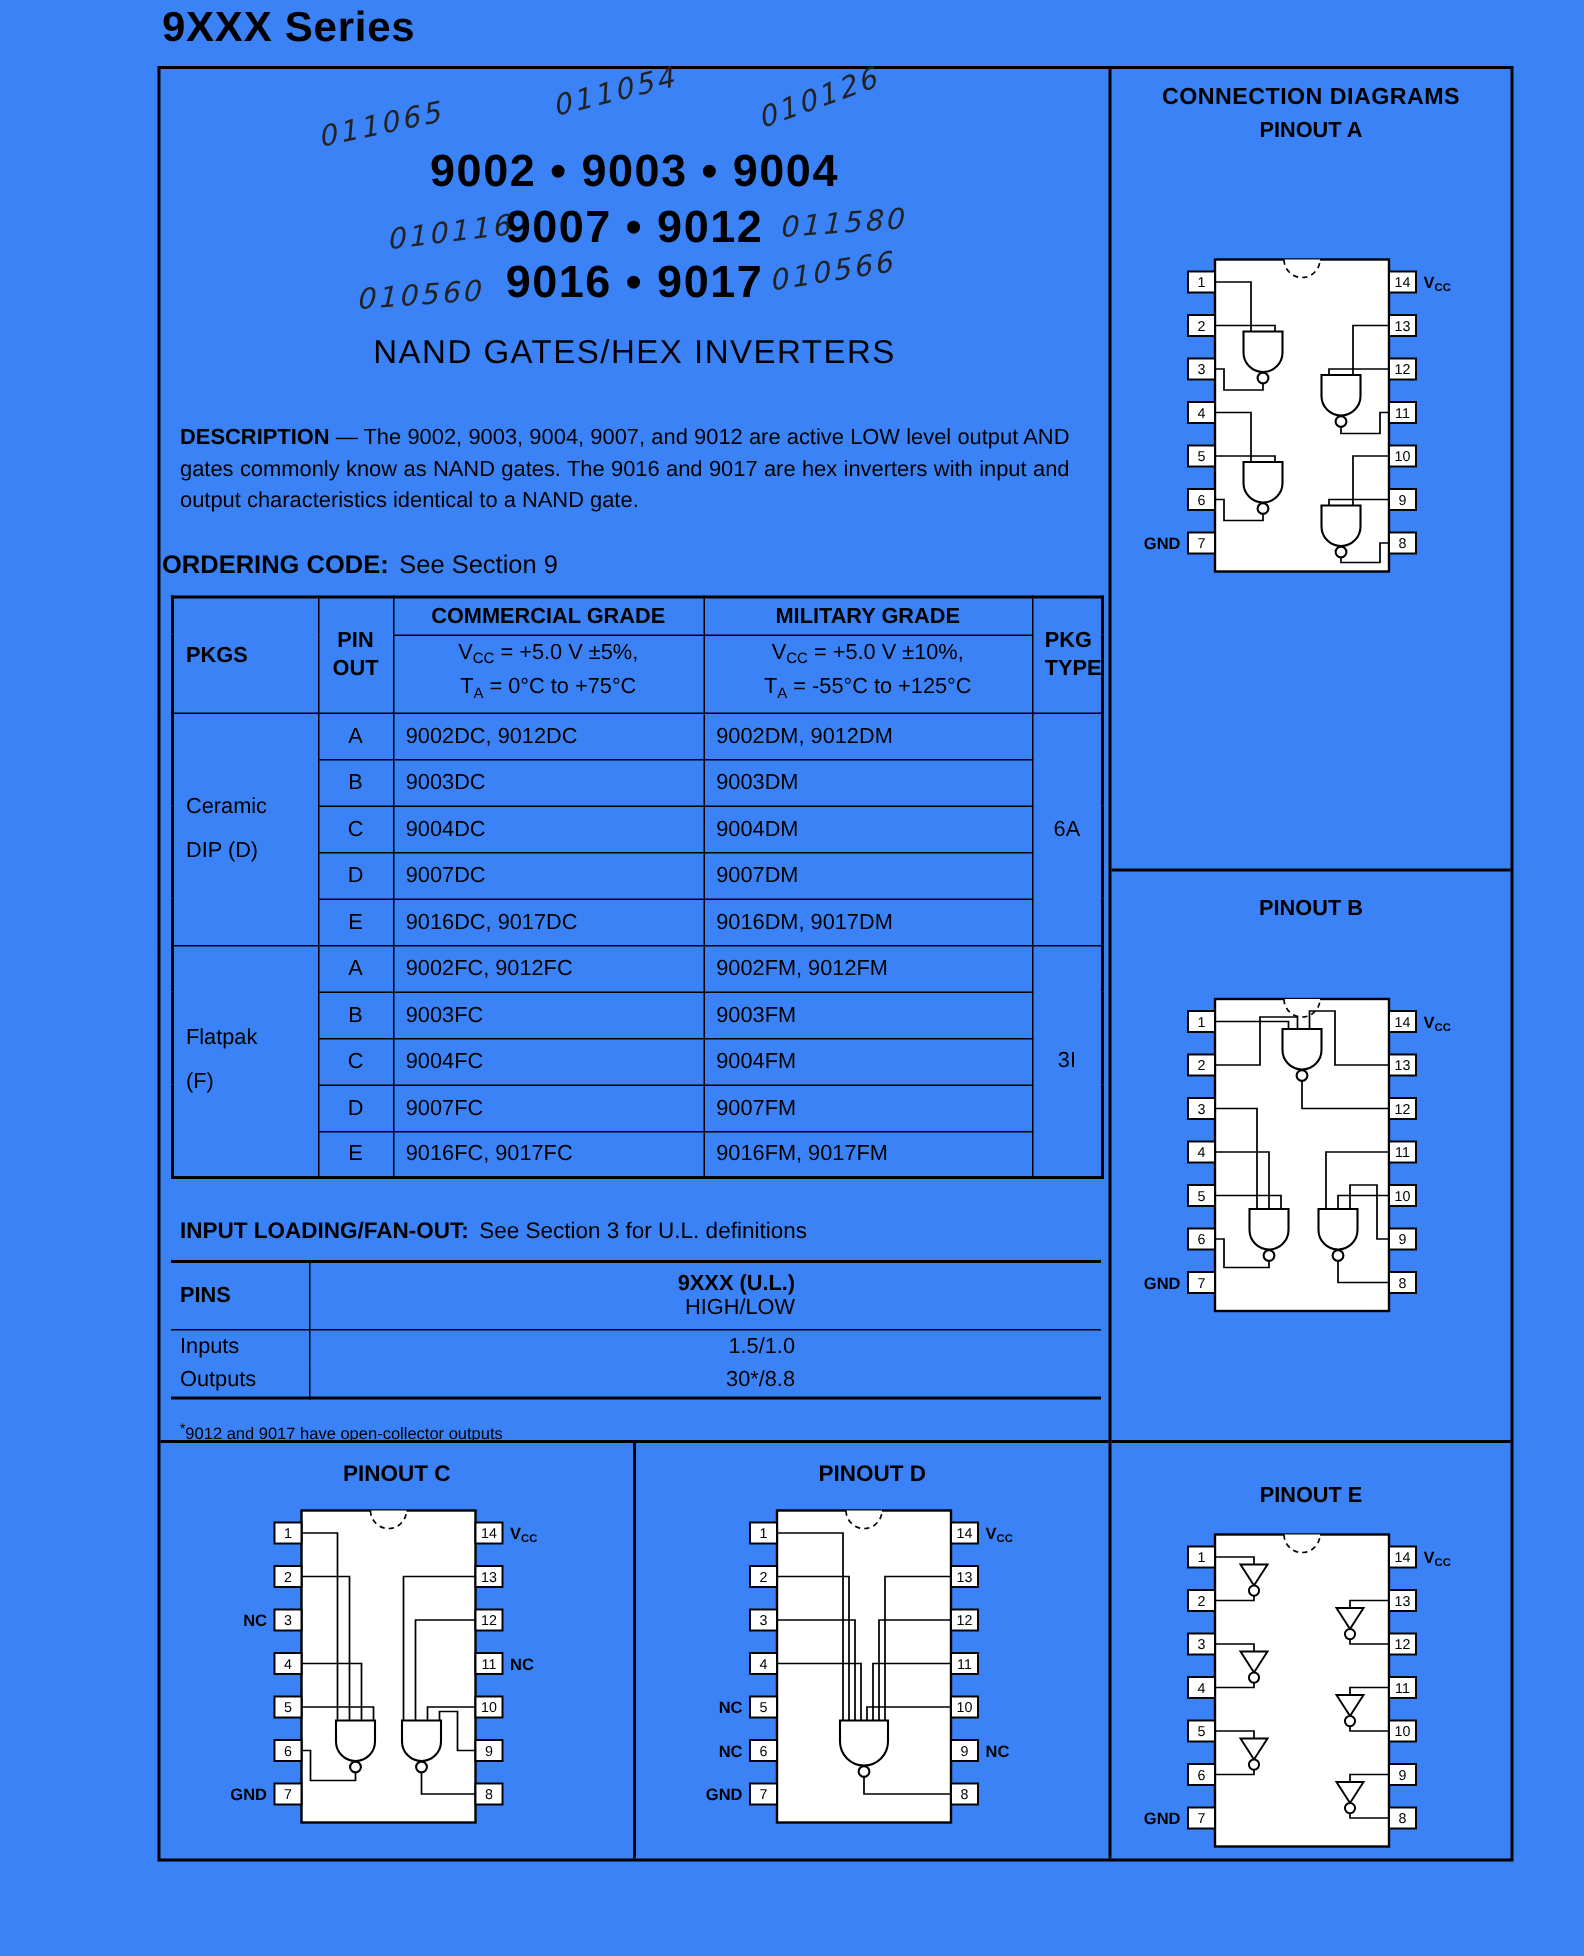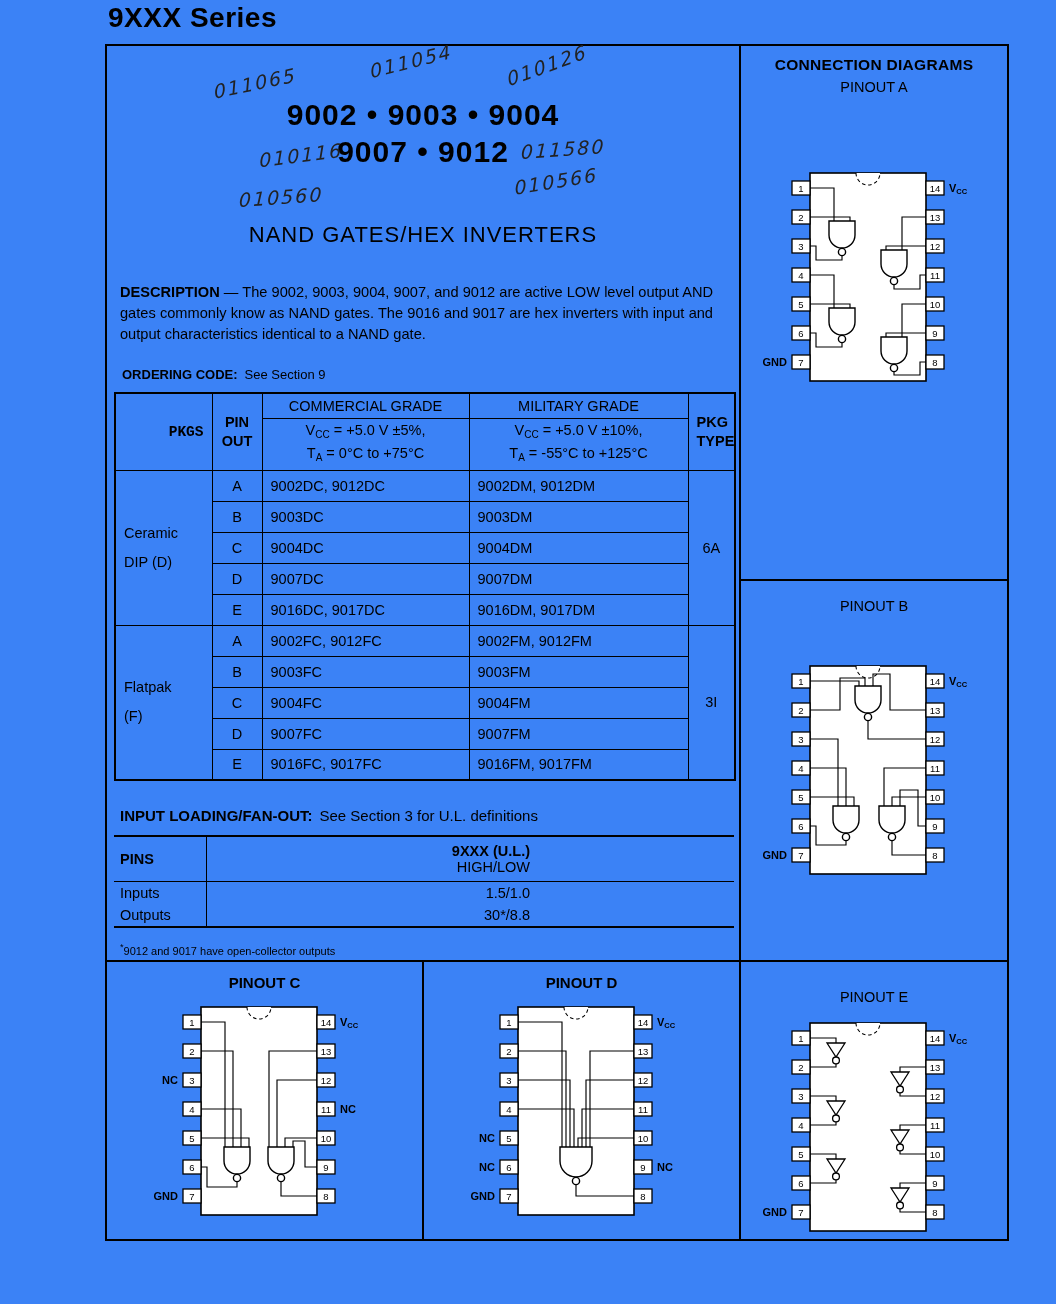--- a/index.html
+++ b/index.html
@@ -7,46 +7,46 @@
   .page{position:relative;width:1056px;height:1304px;background:#3b82f6;font-family:"Liberation Sans",sans-serif;color:#000;overflow:hidden;}
   .series-title{position:absolute;left:108px;top:2px;font-size:28px;font-weight:bold;letter-spacing:.5px;}
   .main-box{position:absolute;left:105px;top:44px;width:904px;height:1197px;border:2.5px solid #000;display:flex;}
   .left-area{position:relative;flex:1;}
   .right-col{width:268px;border-left:2px solid #000;display:flex;flex-direction:column;}
   .rc-sec{text-align:center;}
   .rc-a{height:535px;border-bottom:2px solid #000;padding-top:10px;}
   .rc-b{height:381px;border-bottom:2px solid #000;padding-top:12px;}
   .rc-e{flex:1;padding-top:22px;}
   .rc-title{font-size:15.5px;font-weight:bold;letter-spacing:.3px;}
-  .rc-sub{font-size:14.5px;font-weight:normal;margin-top:5px;}
+  .rc-sub{font-size:14.5px;font-weight:bold;margin-top:5px;}
   .diagram{display:flex;justify-content:center;}
   .dA{margin-top:68px;}
   .dB{margin-top:42px;}
   .dE{margin-top:8px;}
   .title-block{position:relative;height:162px;padding-top:50px;text-align:center;}
   .t-line{font-size:30px;font-weight:bold;line-height:37px;letter-spacing:1px;}
   .hw{position:absolute;font-family:"DejaVu Sans",sans-serif;font-style:italic;font-size:19px;letter-spacing:2px;color:#222;white-space:nowrap;}
   .a1{left:262px;top:4px;transform:rotate(-14deg) skewX(-6deg);}
   .a2{left:106px;top:26px;transform:rotate(-12deg) skewX(-6deg);}
   .a3{left:398px;top:8px;transform:rotate(-20deg) skewX(-8deg);}
   .a4{left:152px;top:98px;transform:rotate(-7deg) skewX(-6deg);}
   .a5{left:414px;top:92px;transform:rotate(-4deg) skewX(-6deg);}
   .a6{left:132px;top:140px;transform:rotate(-4deg) skewX(-6deg);}
   .a7{left:407px;top:124px;transform:rotate(-9deg) skewX(-6deg);}
   .subtitle{margin-top:14px;text-align:center;font-size:22px;letter-spacing:1px;}
   .description{margin:34px 26px 0 13px;font-size:14.6px;line-height:21px;text-align:justify;}
   .b{font-weight:bold;}
   .gap{margin-left:7px;}
-  .ordering-line{margin:22px 0 0 15px;font-size:13px;}
+  .ordering-line{margin:22px 0 0 1px;font-size:17px;}
   .il-line{margin:26px 0 0 13px;font-size:15px;}
   table{border-collapse:collapse;}
   .ord{margin:10px 0 0 7px;width:620px;table-layout:fixed;border:2px solid #000;}
   .ord th,.ord td{border:1.5px solid #000;font-size:14.5px;padding:0 8px;}
-  .th-grade{height:25px;font-weight:normal;text-align:center;}
-  .th-pkgs{text-align:right;padding-left:10px;font-weight:bold;font-size:15px;font-family:Liberation Mono, monospace;}
+  .th-grade{height:25px;font-weight:bold;text-align:center;}
+  .th-pkgs{text-align:left;padding-left:10px;font-weight:bold;font-size:15px;}
   .th-pin,.th-type{text-align:center;font-weight:bold;line-height:19px;}
   .cond{text-align:center;font-size:13.5px;line-height:19px;height:52px;font-weight:normal;}
   .sb{font-size:10px;vertical-align:-3px;}
   .ord tbody td{height:31px;}
   .td-pin{text-align:center;}
   .td-pkg{line-height:29px;padding-left:10px;font-size:15px;}
   .td-type{text-align:center;}
   .il{margin:11px 0 0 7px;width:620px;border-top:2px solid #000;border-bottom:2px solid #000;table-layout:fixed;}
   .il td{padding:3px 6px;font-size:14.5px;}
   .il tr.hd td{border-bottom:1.6px solid #000;padding:6px;}
@@ -74,20 +74,21 @@
       <div class="title-block">
         <span class="hw a1">011054</span>
         <span class="hw a2">011065</span>
         <span class="hw a3">010126</span>
         <span class="hw a4">010116</span>
         <span class="hw a5">011580</span>
         <span class="hw a6">010560</span>
         <span class="hw a7">010566</span>
         <div class="t-line">9002 • 9003 • 9004</div>
         <div class="t-line">9007 • 9012</div>
+        <div class="t-line">9016 • 9017</div>
       </div>
 
       <div class="subtitle">NAND GATES/HEX INVERTERS</div>
 
       <p class="description"><span class="b">DESCRIPTION</span><span> — The 9002, 9003, 9004, 9007, and 9012 are active LOW level output AND gates commonly know as NAND gates. The 9016 and 9017 are hex inverters with input and output characteristics identical to a NAND gate.</span></p>
 
       <div class="ordering-line"><span class="b">ORDERING CODE:</span><span class="gap">See Section 9</span></div>
 
       <table class="ord">
         <colgroup>

